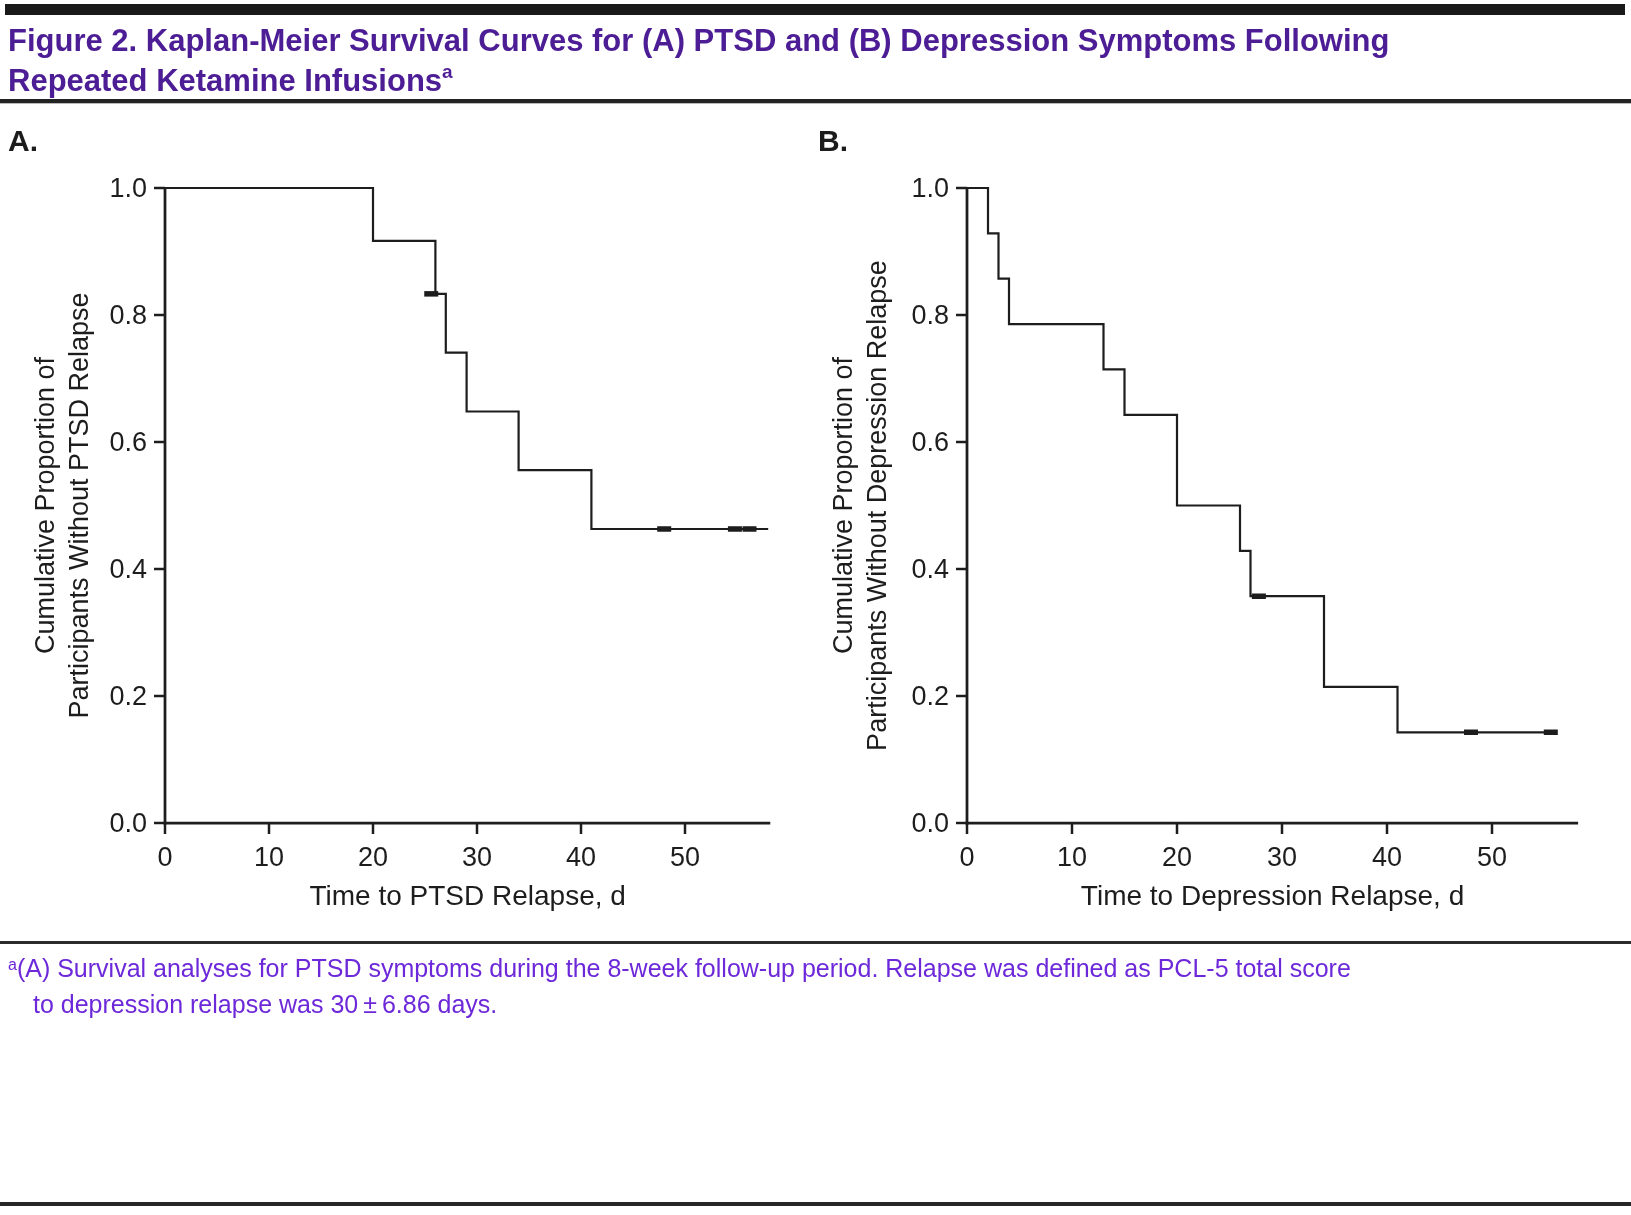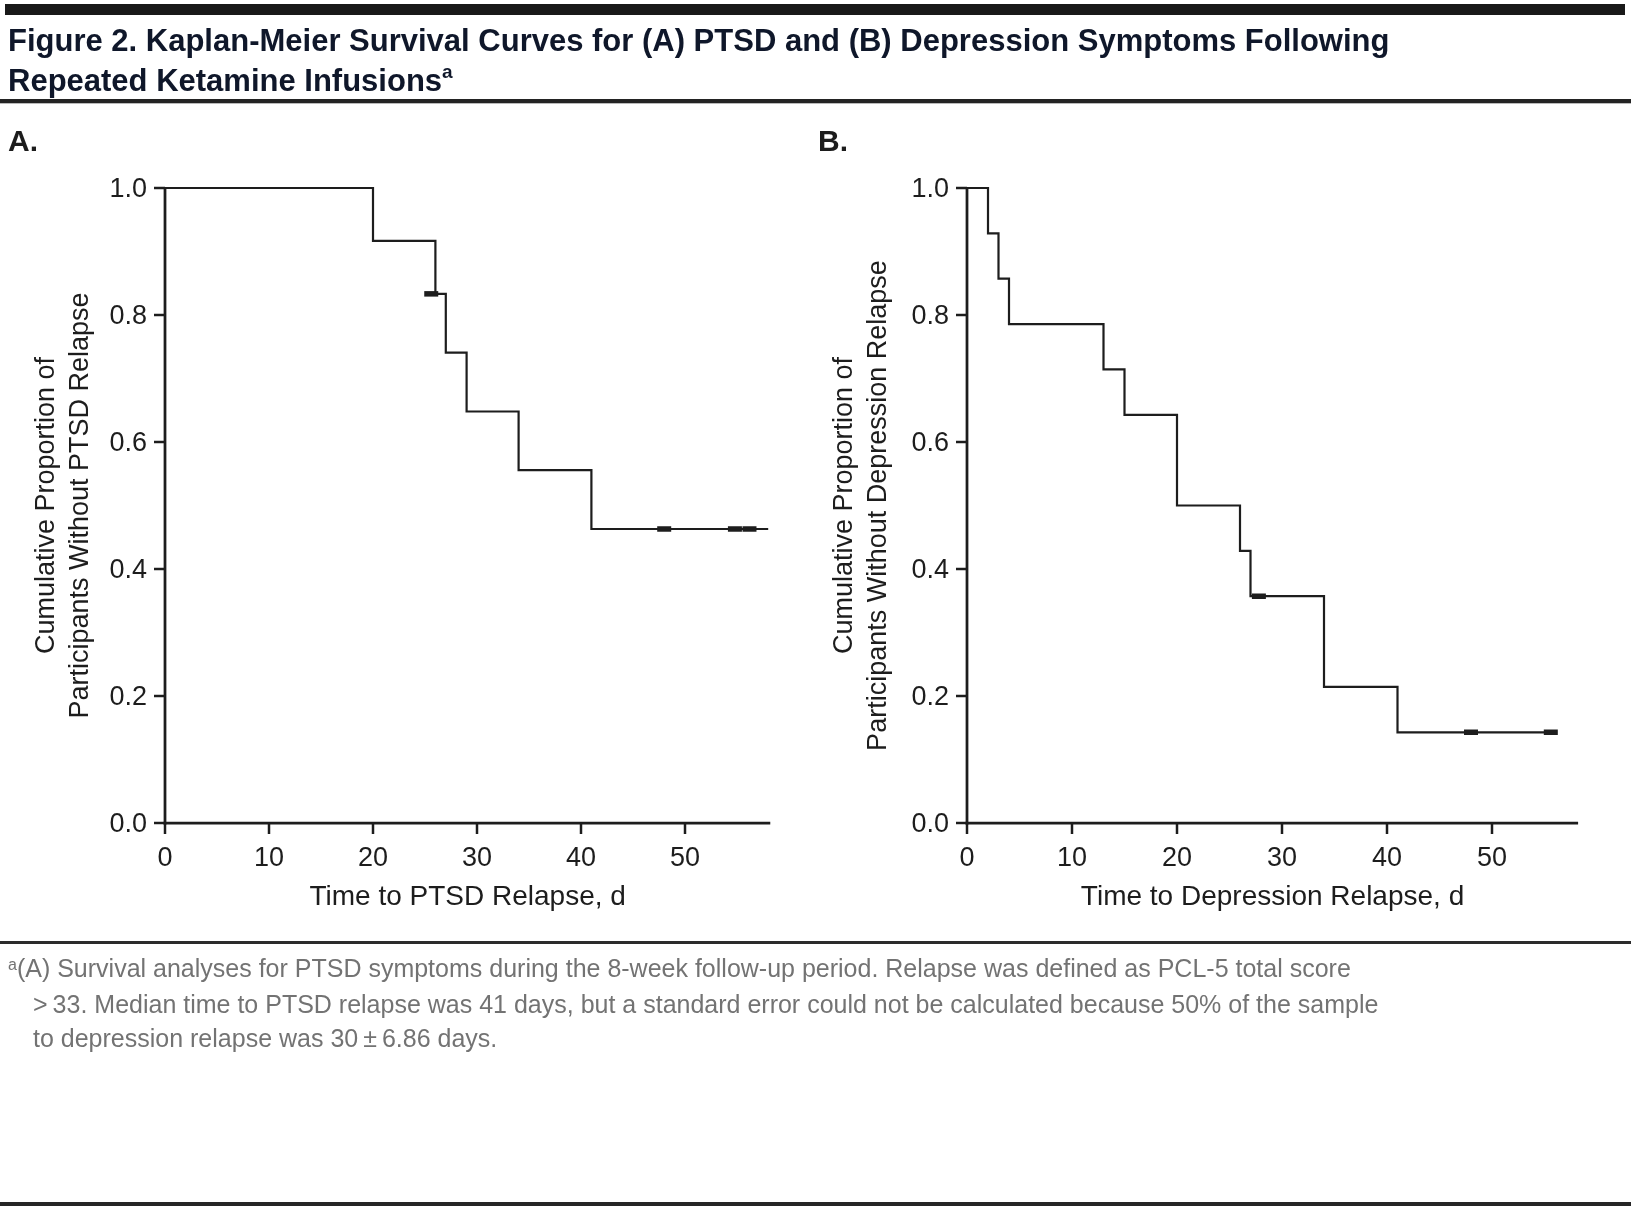--- a/index.html
+++ b/index.html
@@ -1,30 +1,30 @@
 <!DOCTYPE html>
 <html><head>
 <meta charset="utf-8">
 <style>
   html,body{margin:0;padding:0;background:#ffffff;}
   .page{position:relative;width:1631px;height:1215px;background:#ffffff;
         font-family:"Liberation Sans",sans-serif;color:#1d1d1d;overflow:hidden;}
   .top-bar{position:absolute;left:5px;top:4px;width:1620px;height:11px;background:#191919;}
   .fig-title{position:absolute;left:8px;top:24px;width:1615px;
-             font-size:31px;font-weight:bold;line-height:33px;color:#0f172a;}
+             font-size:31px;font-weight:bold;line-height:33px;color:#4c1d95;}
   .fig-title sup{font-size:19px;position:relative;top:-2px;}
   .rule-under-title{position:absolute;left:0px;top:99px;width:1631px;height:3.5px;background:#232323;
                     border-bottom:1.5px solid #b9b9b9;}
   .panel-label{position:absolute;top:124px;font-size:30px;font-weight:bold;color:#1c1c1c;}
   #label-a{left:8px;}
   #label-b{left:818px;}
   #charts{position:absolute;left:0;top:0;}
   .pre-footnote-rule{position:absolute;left:0px;top:941px;width:1631px;height:3px;background:#2c2c2c;}
   .footnote{position:absolute;left:8px;top:952px;width:1615px;font-size:25px;
-            line-height:33.4px;color:#737373;}
+            line-height:33.4px;color:#6d28d9;}
   .fn-line{white-space:nowrap;}
   .fn-line.indent{padding-left:25px;}
   .fn-sup{font-size:16px;position:relative;top:-7px;}
   .bottom-rule{position:absolute;left:0px;top:1202px;width:1631px;height:4px;background:#262626;}
 </style>
 </head>
 <body>
 
 <div class="page">
 
@@ -111,19 +111,18 @@
         <line x1="1251.9" y1="596.2415000000001" x2="1265.9" y2="596.2415000000001" stroke="#1d1d1d" stroke-width="5.5"></line>
         <line x1="1464" y1="732.2585" x2="1478" y2="732.2585" stroke="#1d1d1d" stroke-width="5.5"></line>
         <line x1="1543.8000000000002" y1="732.2585" x2="1557.8000000000002" y2="732.2585" stroke="#1d1d1d" stroke-width="5.5"></line>
       </g>
     </svg>
 
   <div class="pre-footnote-rule"></div>
 
   <div class="footnote" id="footnote">
       <div class="fn-line"><span class="fn-sup">a</span>(A) Survival analyses for PTSD symptoms during the 8-week follow-up period. Relapse was defined as PCL-5 total score</div>
-      <div class="fn-line indent">&gt; 33. Median time to PTSD relapse was 41 days, but a standard error could not be calculated because 50% of the sample</div>
       <div class="fn-line indent">to depression relapse was 30 ± 6.86 days.</div>
     </div>
 
   <div class="bottom-rule"></div>
 
 </div>
 
 </body></html>

